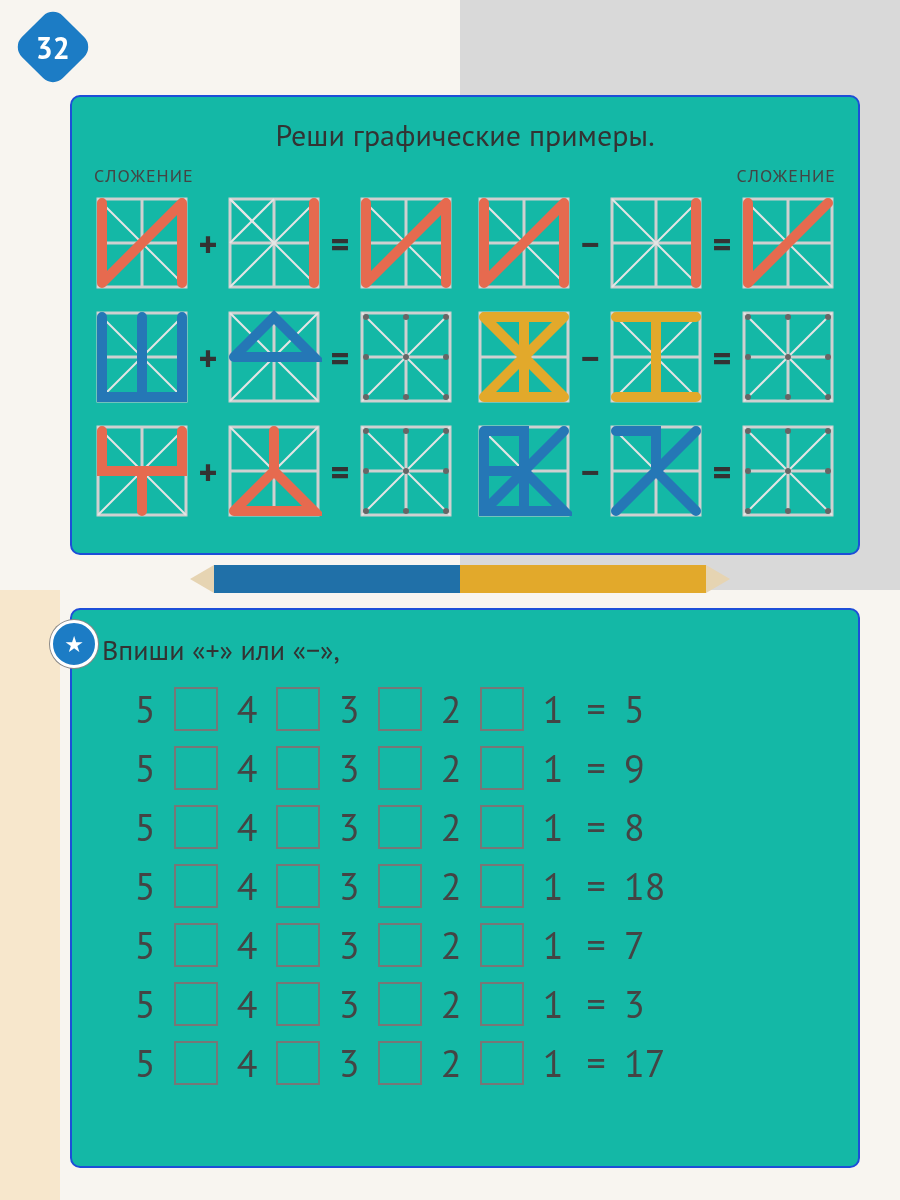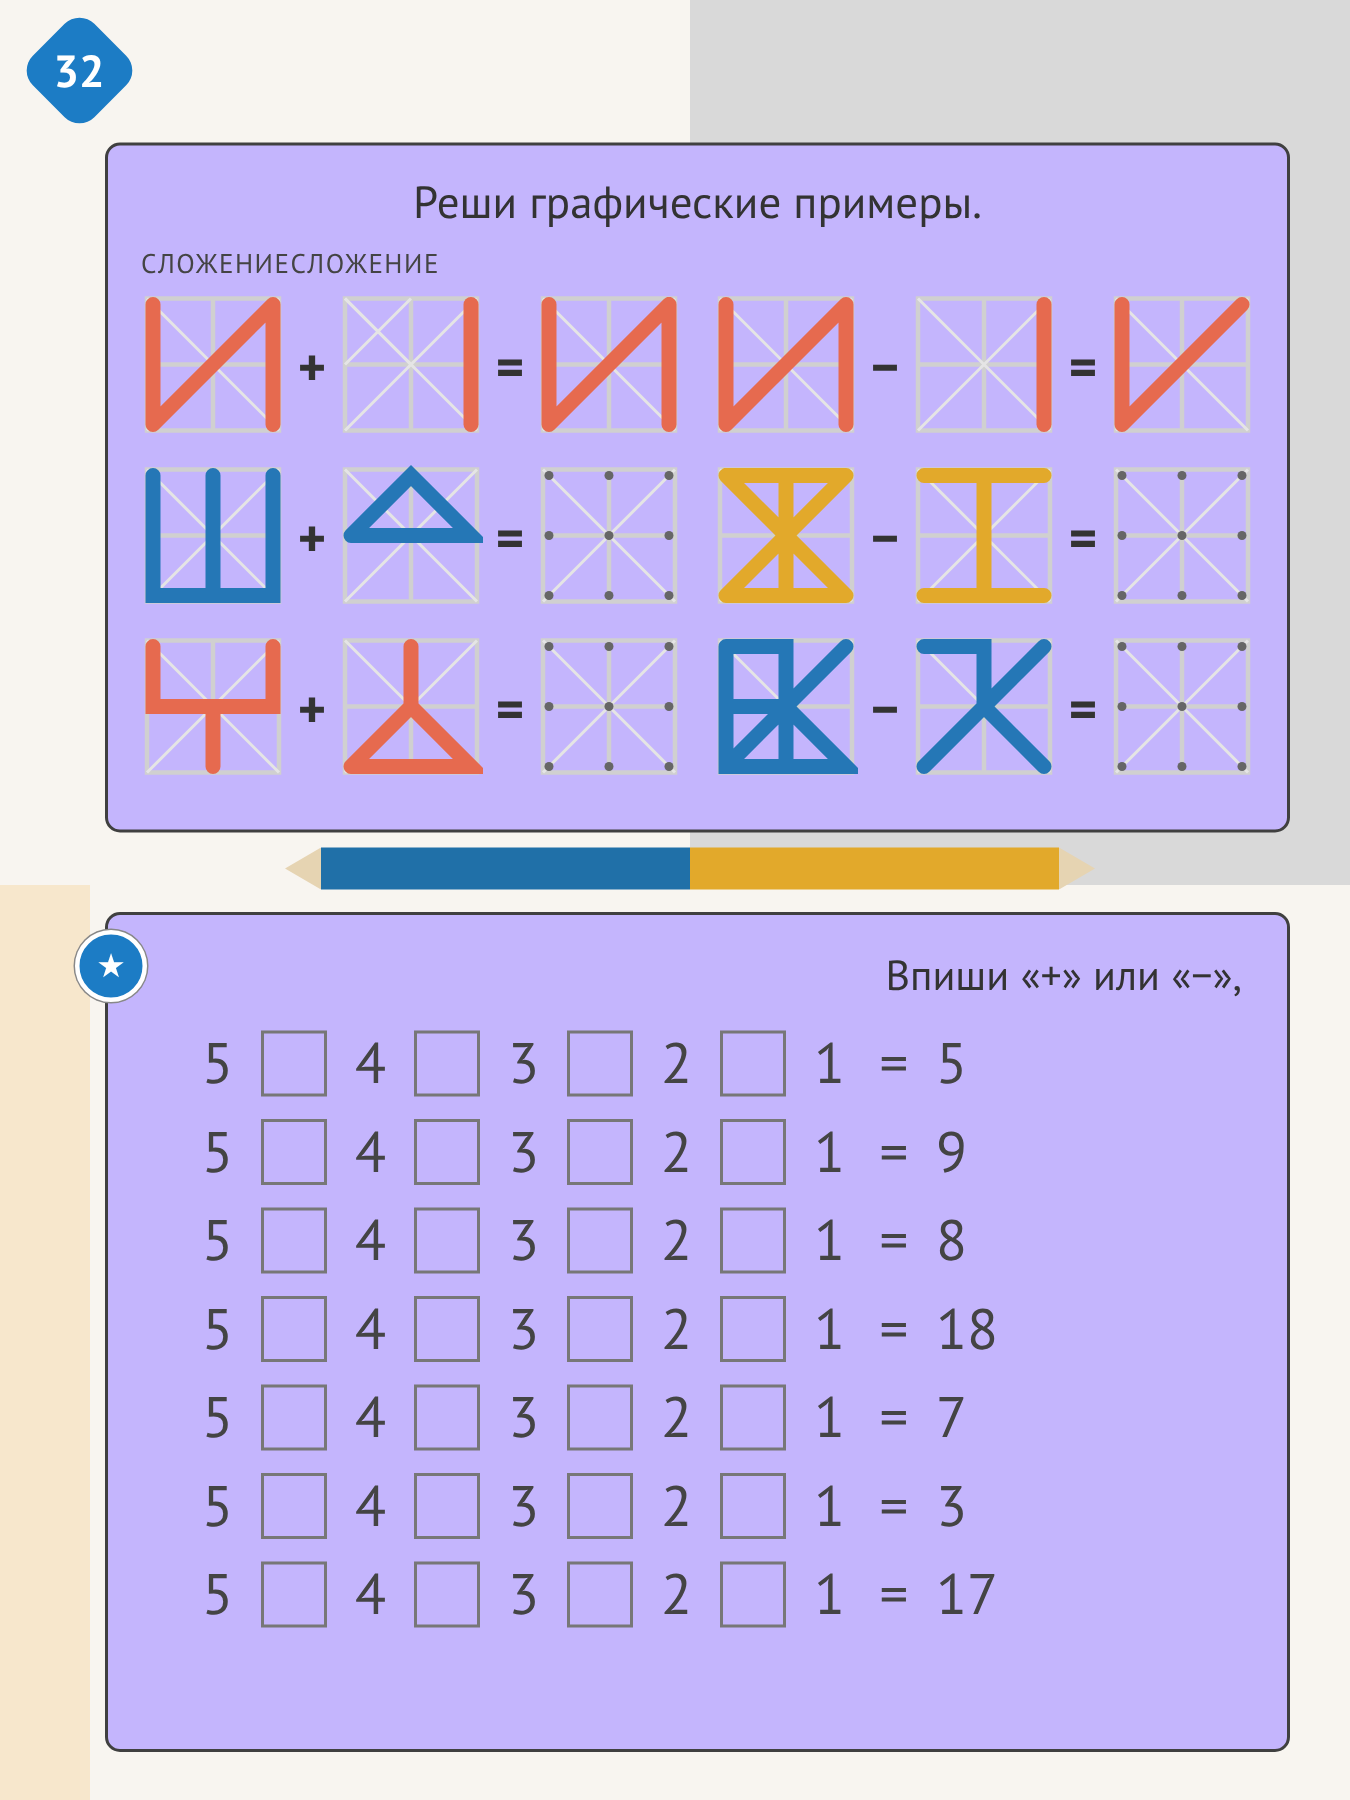--- a/index.html
+++ b/index.html
@@ -43,22 +43,22 @@
     border-radius: 14px;
     transform: rotate(45deg);
     display: flex;
     align-items: center;
     justify-content: center;
     z-index: 5;
   }
   .page-number span { transform: rotate(-45deg); }
   .card {
     position: absolute;
-    background: #c4b5fd;
-    border: 2px solid #404040;
+    background: #14b8a6;
+    border: 2px solid #1d4ed8;
     border-radius: 10px;
     box-sizing: border-box;
     z-index: 2;
   }
   .card1 {
     left: 70px;
     top: 95px;
     width: 790px;
     height: 460px;
     padding: 18px 22px;
@@ -71,21 +71,21 @@
     padding: 22px 30px;
   }
   .title {
     text-align: center;
     font-size: 30px;
     color: #333;
     margin-bottom: 10px;
   }
   .subhdr-row {
     display: flex;
-    justify-content: flex-start;
+    justify-content: space-between;
     font-size: 18px;
     letter-spacing: 1px;
     color: #444;
     margin-bottom: 8px;
   }
   .graphic-rows { display: flex; flex-direction: column; gap: 18px; }
   .grow { display: flex; align-items: center; justify-content: space-between; }
   .gcol { display: flex; align-items: center; gap: 6px; }
   .op {
     font-size: 36px;
@@ -133,21 +133,21 @@
     border: 3px solid #fff;
     color: #fff;
     display: flex;
     align-items: center;
     justify-content: center;
     font-size: 22px;
     z-index: 6;
     box-shadow: 0 0 0 1px #888;
   }
   .title2 {
-    text-align: right;
+    text-align: left;
     font-size: 28px;
     color: #333;
     line-height: 1.3;
     margin-bottom: 16px;
   }
   .eq-rows { display: flex; flex-direction: column; gap: 10px; padding-left: 28px; }
   .eq-row {
     display: flex;
     align-items: center;
     font-size: 38px;

